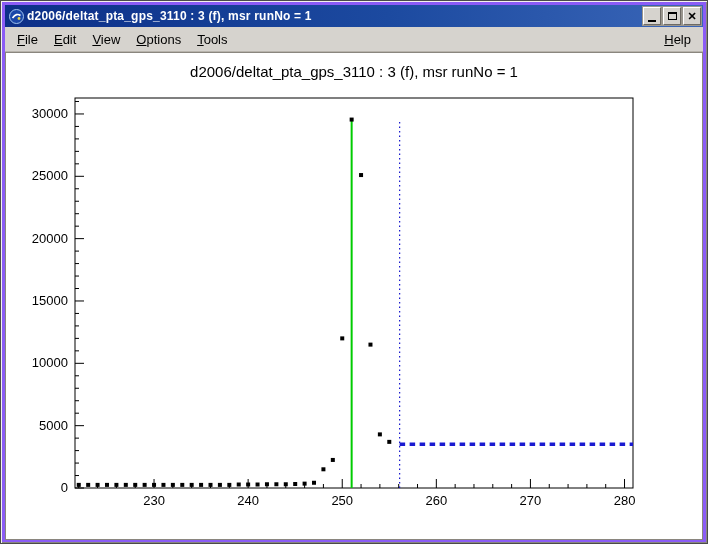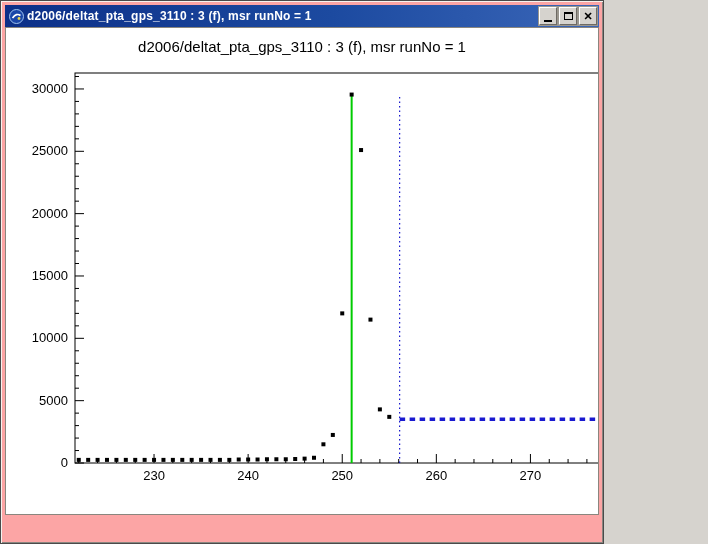--- a/index.html
+++ b/index.html
@@ -1,20 +1,20 @@
 <!DOCTYPE html>
 <html><head>
 <meta charset="utf-8">
 <style>
   html,body { margin:0; padding:0; background:#d6d3ce; }
   body { width:708px; height:544px; font-family:"Liberation Sans", sans-serif; }
 
   .window {
-    width:604px; height:544px; box-sizing:border-box;
-    background:#fca5a5; border:1px solid #4a4a4a;
+    width:708px; height:544px; box-sizing:border-box;
+    background:#8b5cf6; border:1px solid #4a4a4a;
     box-shadow: inset 1px 1px 0 #f5f3ef, inset -1px -1px 0 #8a8680;
     padding:4px;
   }
 
   .titlebar {
     height:22px; display:flex; align-items:center;
     background:linear-gradient(90deg,#0c2f88 0%,#1c4aa0 55%,#3a66b8 100%);
     padding:0 2px;
   }
   .app-icon { width:16px; height:16px; margin:0 3px 0 1px; display:flex; align-items:center; justify-content:center; }
@@ -67,20 +67,29 @@
       <span class="glyph-min"></span>
     </div>
     <div class="tb-btn">
       <span class="glyph-max"></span>
     </div>
     <div class="tb-btn">
       <span class="glyph-close">✕</span>
     </div>
   </div>
 
+  <div class="menubar">
+    <div class="menu-item">File</div>
+    <div class="menu-item">Edit</div>
+    <div class="menu-item">View</div>
+    <div class="menu-item">Options</div>
+    <div class="menu-item">Tools</div>
+    <div class="menu-spacer"></div>
+    <div class="menu-item">Help</div>
+  </div>
 
   <div class="canvas">
     <div class="plot-title">d2006/deltat_pta_gps_3110 : 3 (f), msr runNo = 1</div>
     <svg id="plot" width="696" height="486" viewBox="0 0 696 486">
         <rect x="69" y="45" width="558" height="390" fill="none" stroke="#000" stroke-width="1"></rect>
         <line x1="72.76391231028673" y1="435" x2="72.76391231028673" y2="431" stroke="#000" stroke-width="1"></line>
         <line x1="91.58347386172014" y1="435" x2="91.58347386172014" y2="431" stroke="#000" stroke-width="1"></line>
         <line x1="110.40303541315352" y1="435" x2="110.40303541315352" y2="431" stroke="#000" stroke-width="1"></line>
         <line x1="129.22259696458693" y1="435" x2="129.22259696458693" y2="431" stroke="#000" stroke-width="1"></line>
         <line x1="148.04215851602032" y1="435" x2="148.04215851602032" y2="426" stroke="#000" stroke-width="1"></line>

